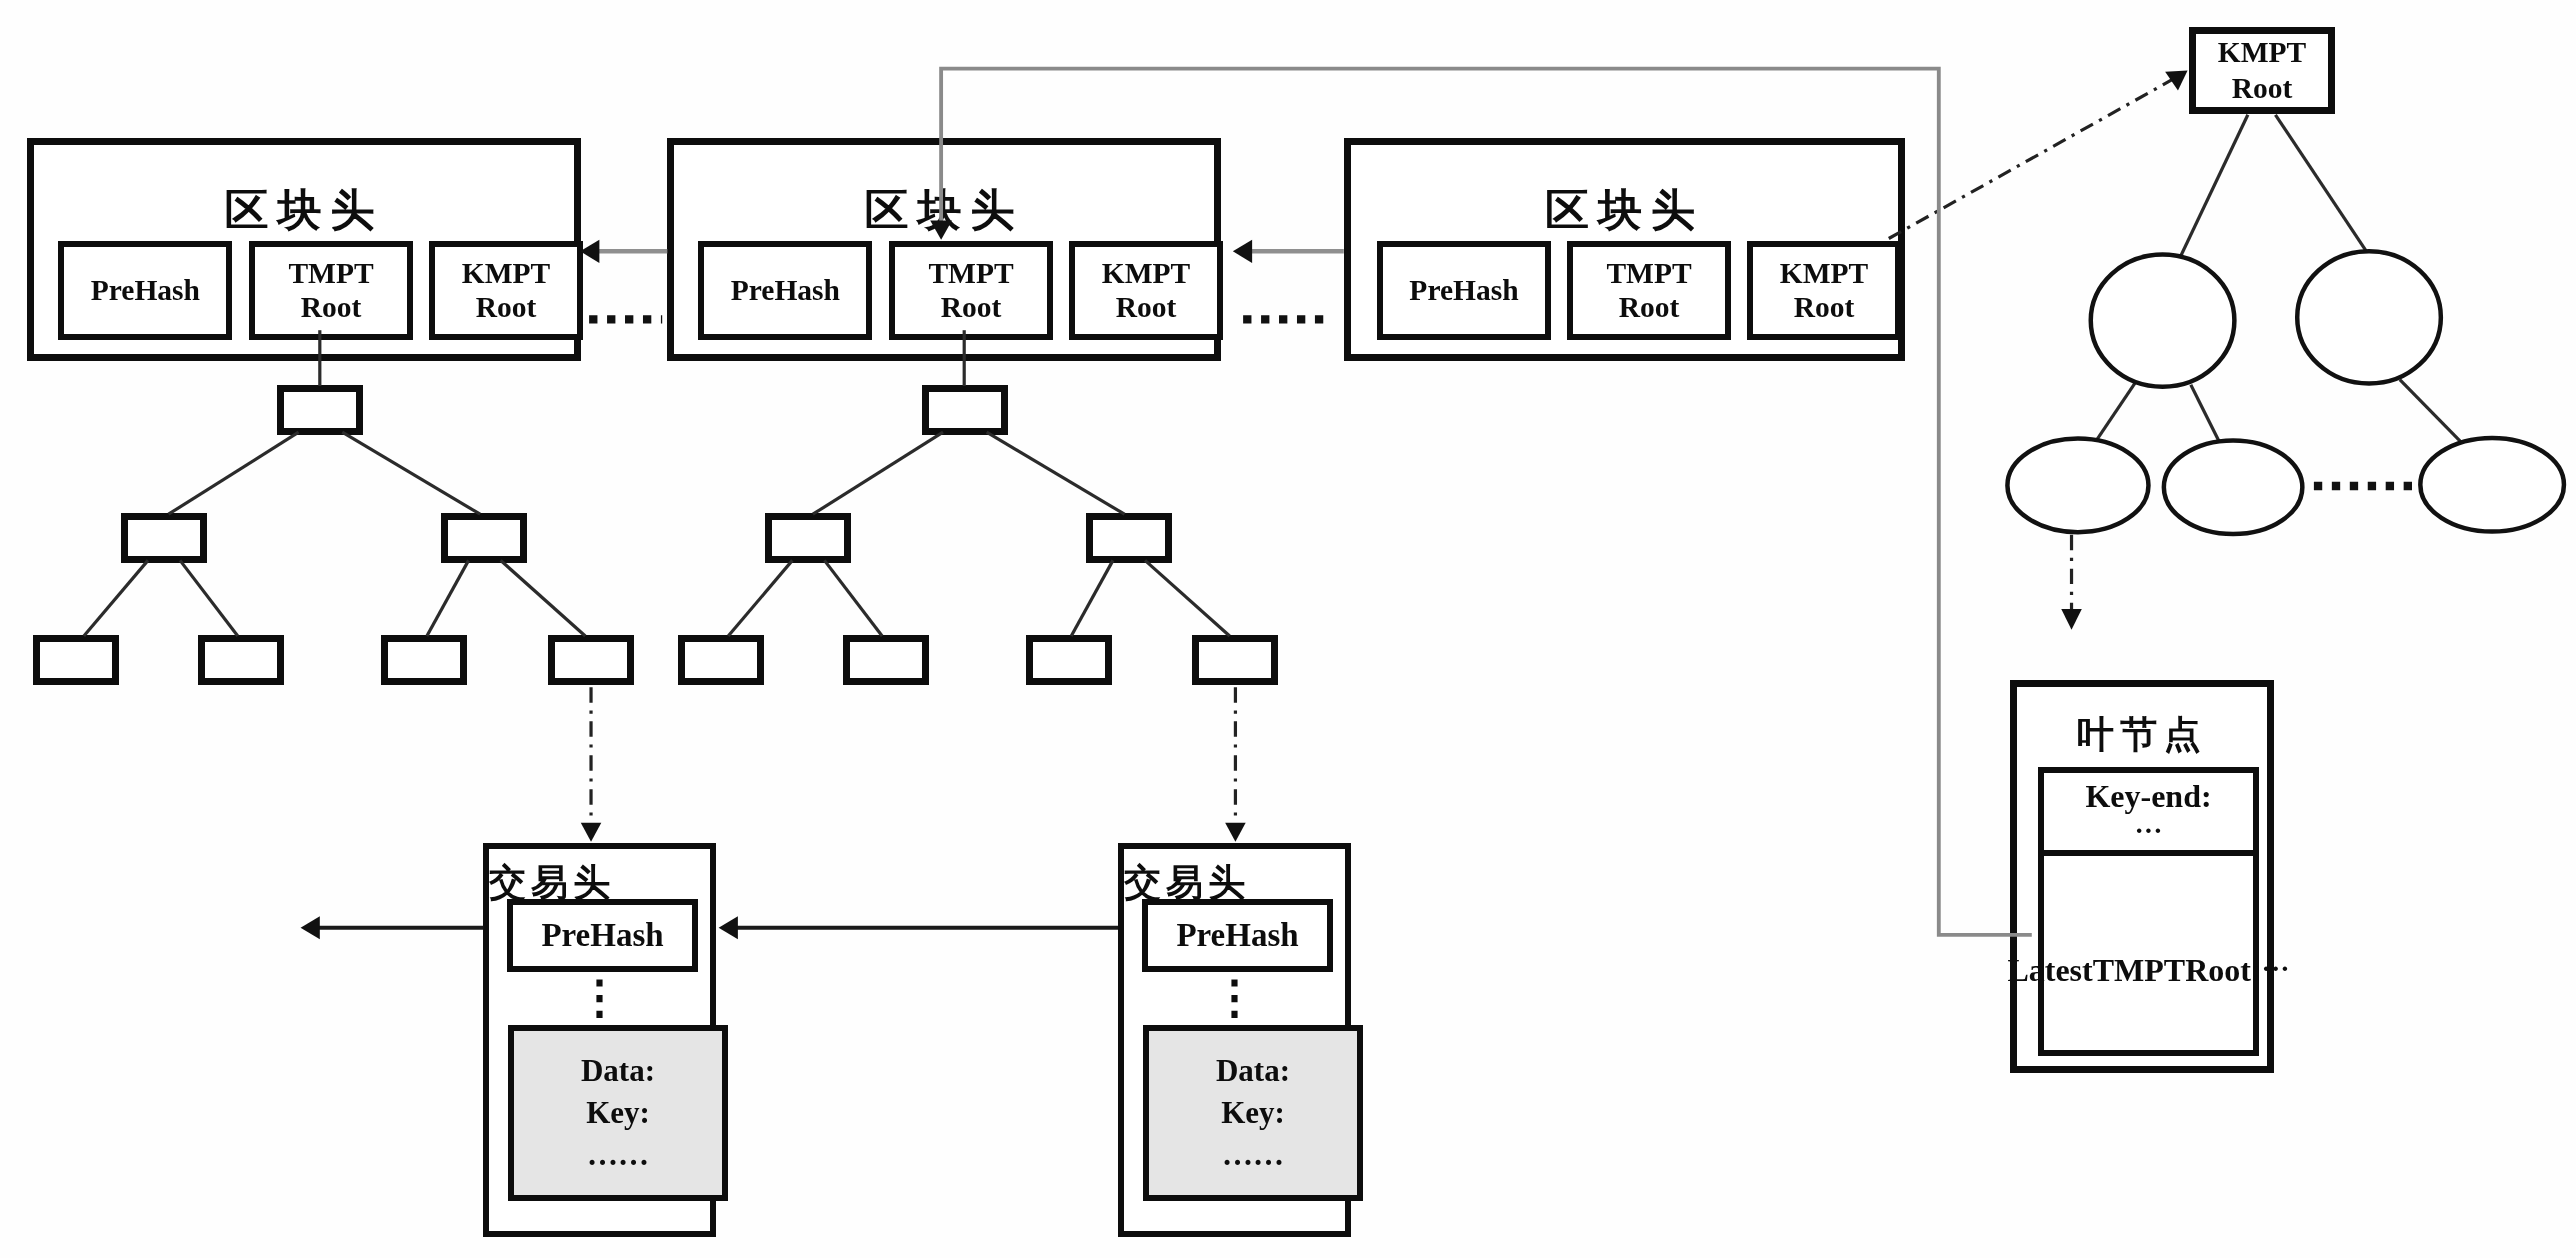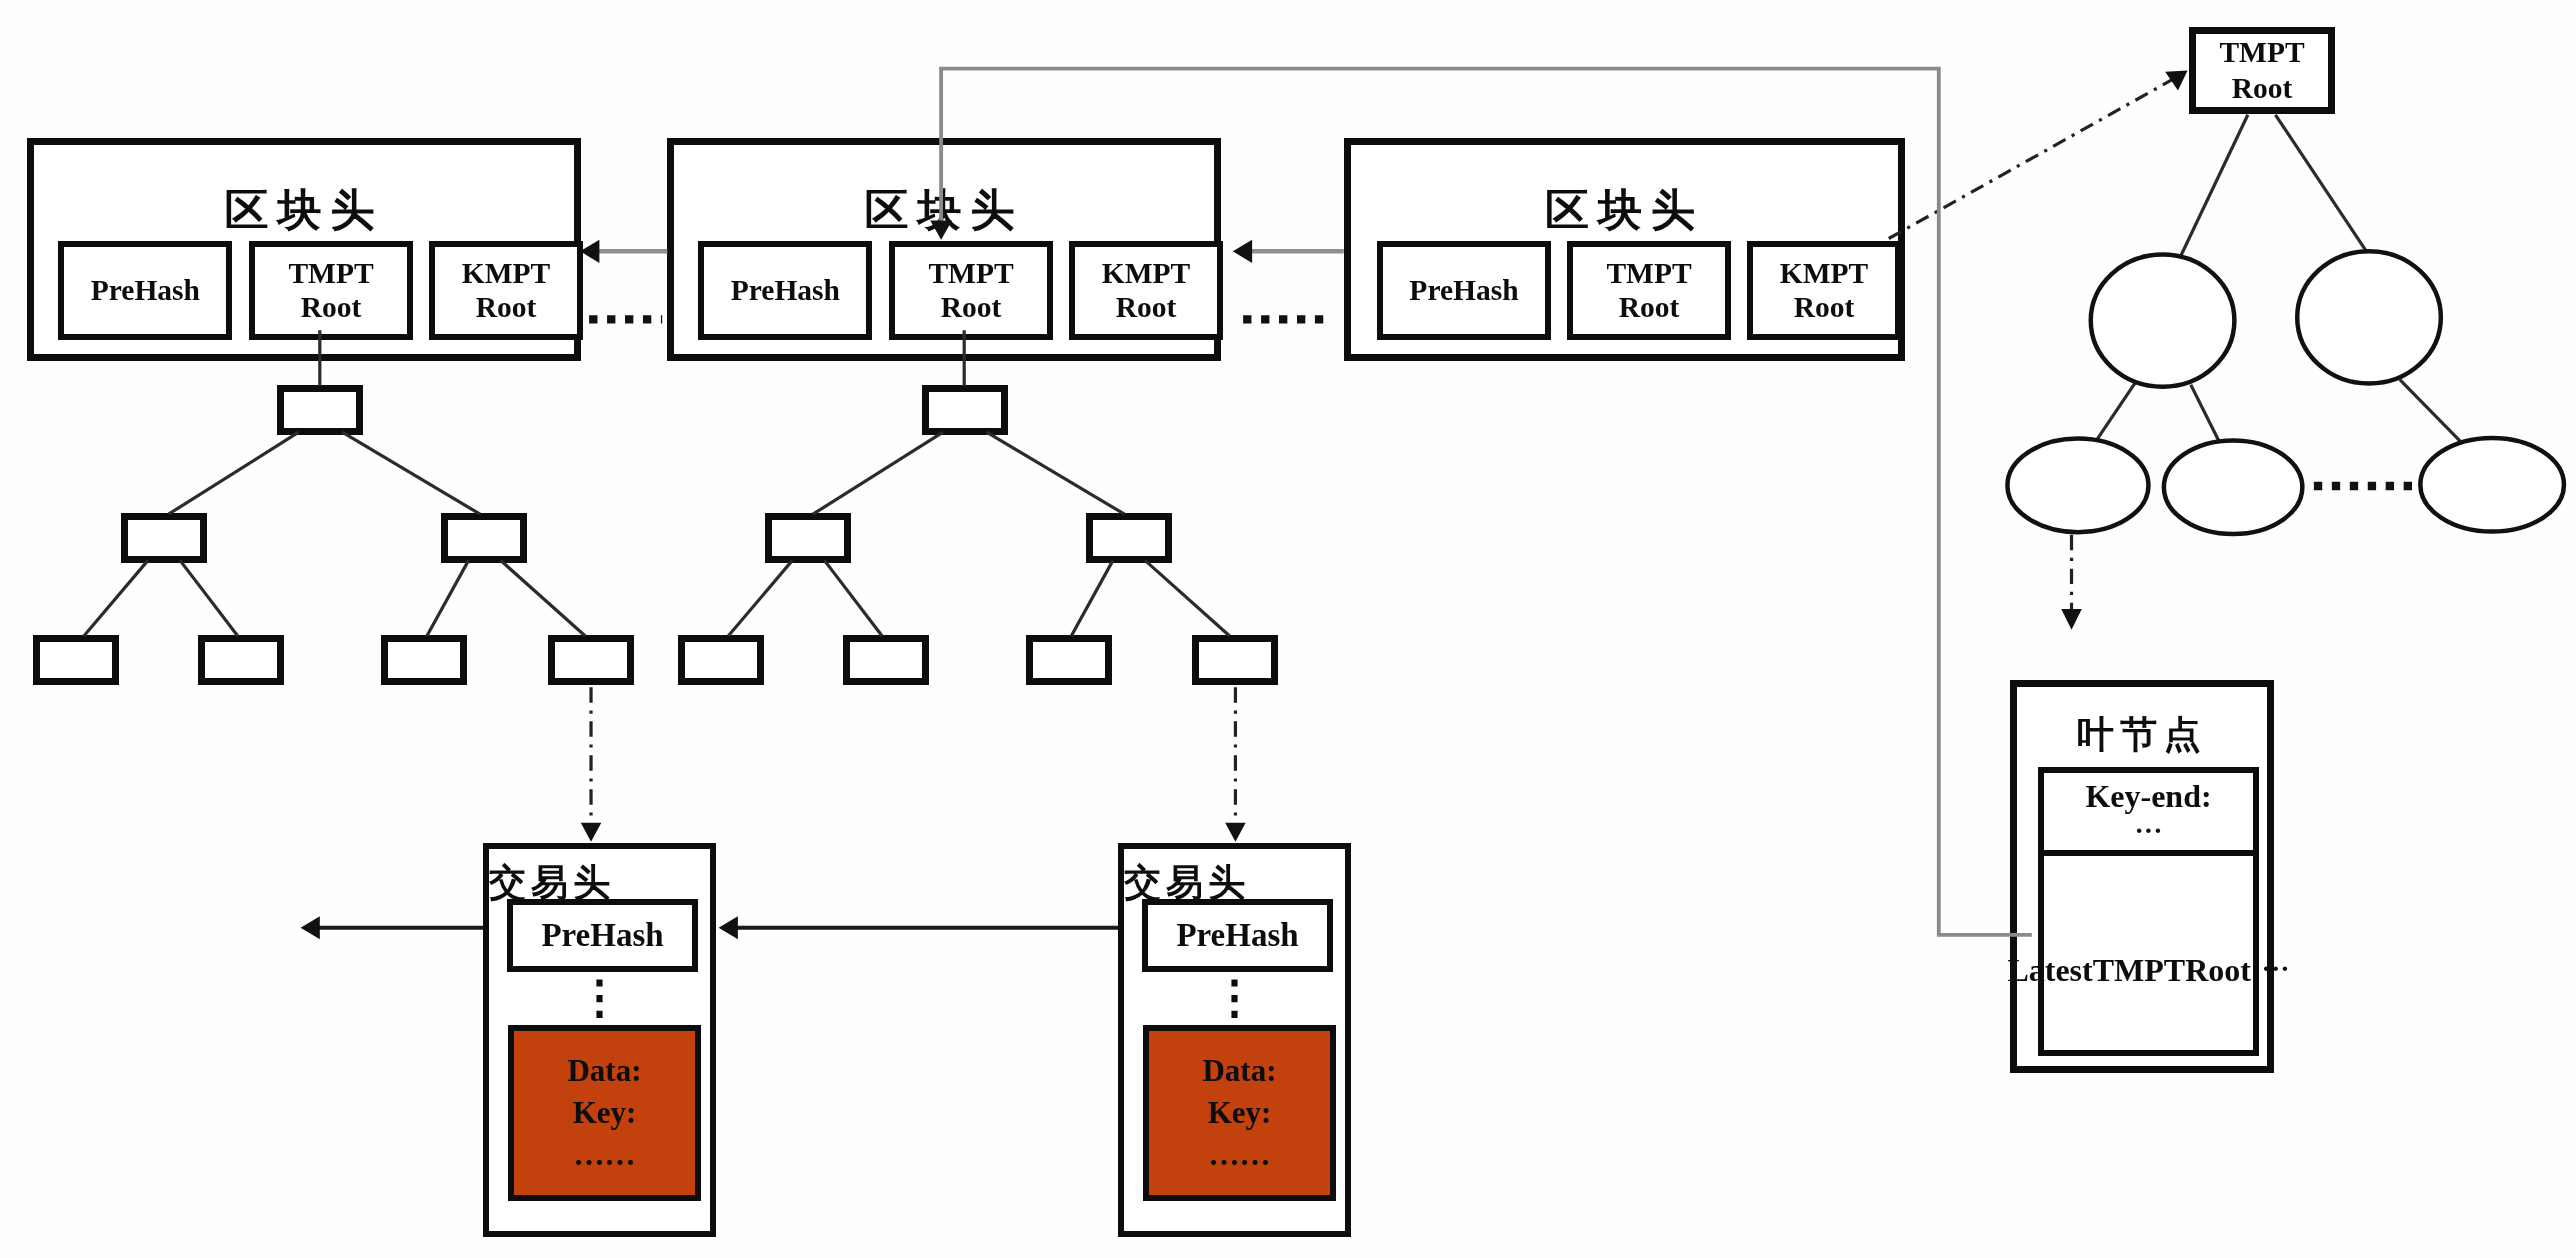--- a/index.html
+++ b/index.html
@@ -16,23 +16,23 @@
     box-sizing:border-box;display:flex;align-items:center;justify-content:center;text-align:center;
     font-size:29.5px;font-weight:bold;line-height:1.12;}
   
   .mnode{position:absolute;width:86px;height:50px;border:7.7px solid #0d0d0d;background:#ffffff;box-sizing:border-box;}
   
   .tx{border:6.4px solid #0d0d0d;background:#ffffff;box-sizing:border-box;}
   .tx-title{position:absolute;left:0;top:9px;width:100%;text-align:left;font-size:37px;font-weight:bold;letter-spacing:5.1px;}
   .tx-prehash{position:absolute;left:18px;top:50px;width:191px;height:73px;border:6.4px solid #0d0d0d;
     box-sizing:border-box;display:flex;align-items:center;justify-content:center;font-size:33px;font-weight:bold;background:#ffffff;}
   .tx-vdots{position:absolute;left:0;top:126px;width:100%;text-align:center;font-size:46px;font-weight:bold;line-height:1;}
-  .tx-data{position:absolute;left:19px;top:176px;width:193px;height:176px;border:6.4px solid #0d0d0d;
+  .tx-data{position:absolute;left:19px;top:176px;width:220px;height:176px;border:6.4px solid #0d0d0d;
     box-sizing:border-box;display:flex;flex-direction:column;align-items:center;justify-content:center;
-    font-size:31px;font-weight:bold;line-height:1.35;background:#c2410c;}
+    font-size:31px;font-weight:bold;line-height:1.35;background:#e5e5e5;}
   
   .kmpt-root{border:7.7px solid #0d0d0d;background:#ffffff;box-sizing:border-box;
     display:flex;flex-direction:column;align-items:center;justify-content:center;
     font-size:29.5px;font-weight:bold;line-height:1.2;}
   
   .leaf{border:7px solid #0d0d0d;background:#ffffff;box-sizing:border-box;margin-top:46px;}
   .leaf-title{position:absolute;left:0;top:23px;width:100%;text-align:center;font-size:37px;font-weight:bold;letter-spacing:6.4px;}
   .leaf-inner{position:absolute;left:21px;top:80px;width:221px;height:289px;border:6.4px solid #0d0d0d;box-sizing:border-box;background:#ffffff;}
   .leaf-row1{position:absolute;left:0;top:0;width:100%;height:83px;border-bottom:6.4px solid #0d0d0d;box-sizing:border-box;
     display:flex;flex-direction:column;align-items:center;justify-content:center;}
@@ -103,21 +103,21 @@
       <div class="tx-prehash">PreHash</div>
       <div class="tx-vdots">⋮</div>
       <div class="tx-data">
         <div>Data:</div>
         <div>Key:</div>
         <div>……</div>
       </div>
     </div>
 
     <div class="abs kmpt-root" style="left:2189px;top:27px;width:146px;height:87px;">
-      <div>TMPT</div>
+      <div>KMPT</div>
       <div>Root</div>
     </div>
 
     <div class="abs leaf" style="left:2010px;top:634px;width:264px;height:393px;">
       <div class="leaf-title">叶节点</div>
       <div class="leaf-inner">
         <div class="leaf-row1">
           <div class="leaf-label">Key-end:</div>
           <div class="leaf-dots">···</div>
         </div>

